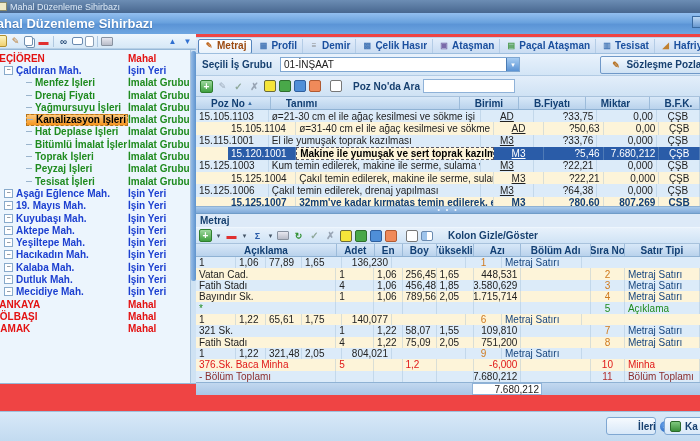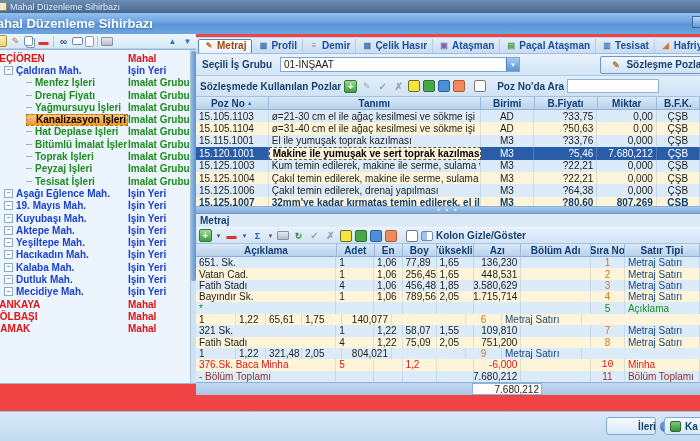--- a/index.html
+++ b/index.html
@@ -74,29 +74,29 @@
   .ic-print { width:12px; height:9px; background:linear-gradient(#e8e8f0,#b8bcc8); border:1px solid #8892a0; border-radius:1px; }
   .ic-columns { width:12px; height:10px; border:1px solid #6a8ab0; background:linear-gradient(90deg,#9ec4ec 50%,#fff 50%); }
   .ic-sq-yellow { width:12px; height:12px; background:#f6e53a; border:1px solid #6a6a3a; }
   .ic-sq-green  { width:12px; height:12px; background:#49a849; border:1px solid #2e6e2e; }
   .ic-sq-blue   { width:12px; height:12px; background:#4f8fd8; border:1px solid #2f5f9e; }
   .ic-sq-orange { width:12px; height:12px; background:#f08a5a; border:1px solid #b05a32; }
   .ic-sq-white  { width:12px; height:12px; background:#fff; border:1px solid #777; margin-left:6px; }
 
   
   .pozhead { height:13px; flex:none; display:flex; background:linear-gradient(#d8e8f8,#b9d2ec); border-bottom:1px solid #8fb2d4; font-weight:bold; color:#123f73; overflow:hidden; }
-  .pozhead > div { display:flex; align-items:center; justify-content:center; border-right:1px solid #9cbbda; gap:2px; overflow:hidden; white-space:nowrap; }
+  .pozhead > div { display:flex; align-items:center; border-right:1px solid #9cbbda; gap:2px; overflow:hidden; white-space:nowrap;margin-left:15px; }
   .sort { font-size:6px; color:#3a6ea5; }
   .pc0{width:76px;} .pc1{width:222px;} .pc2{width:56px;} .pc3{width:66px;} .pc4{width:62px;} .pc5{width:45px;}
   .pozrows { height:96px; flex:none; overflow:hidden; background:#fff; }
   .prow { display:flex; height:12.4px; align-items:stretch; }
   .prow.even { background:#dcebf9; }
-  .prow.odd  { background:#fdf4d9; }
+  .prow.odd  { background:#fdf4d9;padding-left:32px; }
   .prow > div { display:flex; align-items:center; padding:0 3px; border-right:1px solid rgba(150,180,210,.35); overflow:hidden; white-space:nowrap; }
-  .prow .pc2 { justify-content:center; }
+  .prow .pc2 { justify-content:center;text-decoration:underline; }
   .prow .pc3, .prow .pc4 { justify-content:flex-end; }
   .prow .pc5 { justify-content:center; }
   .prow.sel > div { background:#2a5ca8; color:#fff; }
   .prow.sel > .pc1 { background:#fdf4d9; color:#000; font-weight:bold; border:1px dashed #556; }
   .prow.boldrow { font-weight:bold; color:#123f73; }
 
   .splitter { height:8px; flex:none; background:linear-gradient(#aacbec,#7fa9d8); border-top:1px solid #8fb2d4; border-bottom:1px solid #6f9cc8; display:flex; align-items:center; justify-content:center; color:#eef4fb; font-size:7px; letter-spacing:2px; line-height:4px; }
 
   
   .mettitle { height:13px; flex:none; display:flex; align-items:center; padding-left:4px; font-weight:bold; color:#17406f; background:#ddeaf8; }
@@ -107,21 +107,21 @@
   .metrows { height:125px; flex:none; overflow:hidden; background:#fff; }
   .mrow { display:flex; height:11.36px; align-items:stretch; }
   .mrow.even { background:#dcebf9; }
   .mrow.odd  { background:#fdf4d9; }
   .mrow > div { display:flex; align-items:center; padding:0 3px; border-right:1px solid rgba(150,180,210,.35); overflow:hidden; white-space:nowrap; }
   .mrow .mc5 { justify-content:flex-end; }
   .mrow .mc7 { justify-content:center; color:#cf7a1e; }
   .mrow .mc8 { color:#16457e; }
   .mrow.aciklama .mc0, .mrow.aciklama .mc7, .mrow.aciklama .mc8 { color:#1f8b1f; }
   .mrow.minha > div { color:#e01818; }
-  .mrow.minha .mc7 { color:#e01818;font-family:Liberation Mono, monospace; }
+  .mrow.minha .mc7 { color:#e01818; }
   .mrow.toplam .mc0, .mrow.toplam .mc8 { color:#8b2e2e; }
   .mrow.toplam .mc7 { color:#b03030; }
   .metfoot { height:13px; flex:none; background:linear-gradient(#c2d8ef,#a9c6e6); border-top:1px solid #8fb2d4; display:flex; align-items:center; }
   .metfoot .total-box { margin-left:276px; width:70px; height:12px; background:#fff; border:1px solid #8fb2d8; display:flex; align-items:center; justify-content:flex-end; padding-right:2px; }
 
   
   .bottombar { height:30px; background:linear-gradient(#d8e9f8,#c2daf0); border-top:1px solid #9fc0dd; position:relative; }
   .btn { position:absolute; top:5px; height:18px; display:flex; align-items:center; justify-content:center; gap:4px; background:linear-gradient(#f6fafe,#d8e8f8); border:1px solid #7fa7d2; border-radius:3px; font-weight:bold; color:#17406f; white-space:nowrap; }
   .btn-ileri { right:44px; width:50px;padding-left:47px; }
   .btn-partial { right:-36px; width:72px; justify-content:flex-start; padding-left:5px; }
@@ -303,21 +303,20 @@
           <span>01-İNŞAAT</span>
           <span class="cbtn">▾</span>
         </div>
         <div class="sozlesme">
           <span class="ic ic-edit">✎</span>
           <span>Sözleşme Pozlarını</span>
         </div>
       </div>
 
       <div class="kul">
-        <span class="flabel">Sözleşmede Kullanılan Pozlar</span>
         <span id="filter-icons" style="display:flex;align-items:center;gap:3px;">
             <span class="ic ic-add">+</span>
             <span class="ic ic-lookup">✎</span>
             <span class="ic ic-apply">✓</span>
             <span class="ic ic-cancel">✗</span>
             <span class="ic ic-sq-yellow"></span>
             <span class="ic ic-sq-green"></span>
             <span class="ic ic-sq-blue"></span>
             <span class="ic ic-sq-orange"></span>
             <span class="ic ic-sq-white"></span>
@@ -419,37 +418,36 @@
             <span class="ic ic-refresh">↻</span>
             <span class="ic ic-apply">✓</span>
             <span class="ic ic-cancel">✗</span>
             <span class="ic ic-sq-yellow"></span>
             <span class="ic ic-sq-green"></span>
             <span class="ic ic-sq-blue"></span>
             <span class="ic ic-sq-orange"></span>
             <span class="ic ic-sq-white"></span>
             <span class="ic ic-columns"></span>
           </span>
-        <span class="flabel" style="margin-left:0;">Kolon Gizle/Göster</span>
+        <span class="flabel" style="margin-left:12px;">Kolon Gizle/Göster</span>
       </div>
 
       <div class="methead">
           <div class="mc0">Açıklama</div>
           <div class="mc1">Adet</div>
           <div class="mc2">En</div>
           <div class="mc3">Boy</div>
           <div class="mc4">Yükseklik</div>
           <div class="mc5">Azı</div>
           <div class="mc6">Bölüm Adı</div>
           <div class="mc7">Sıra No</div>
           <div class="mc8">Satır Tipi</div>
         </div>
       <div class="metrows">
           <div class="mrow even normal">
-            <div class="mc0">651. Sk.</div>
             <div class="mc1">1</div>
             <div class="mc2">1,06</div>
             <div class="mc3">77,89</div>
             <div class="mc4">1,65</div>
             <div class="mc5">136,230</div>
             <div class="mc6"></div>
             <div class="mc7">1</div>
             <div class="mc8">Metraj Satırı</div>
           </div>
           <div class="mrow odd normal">

